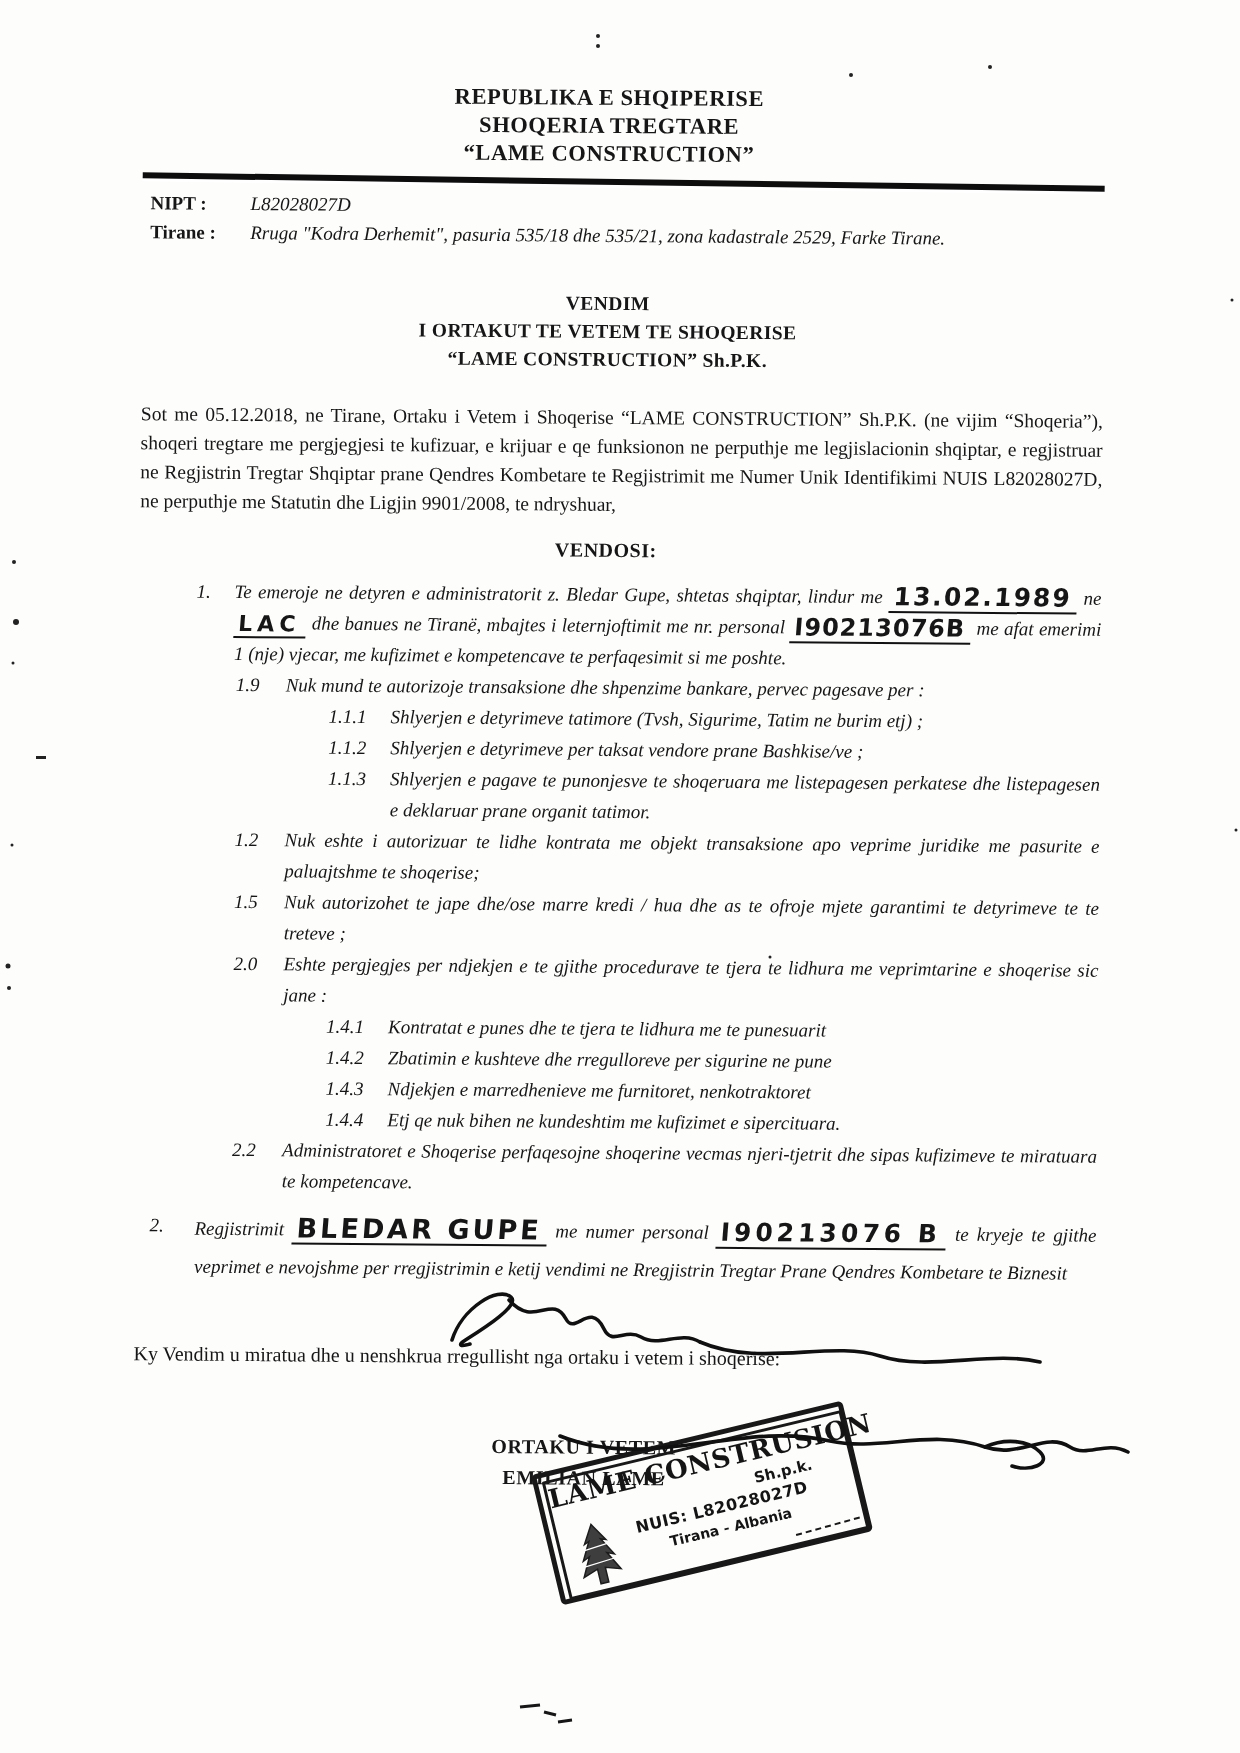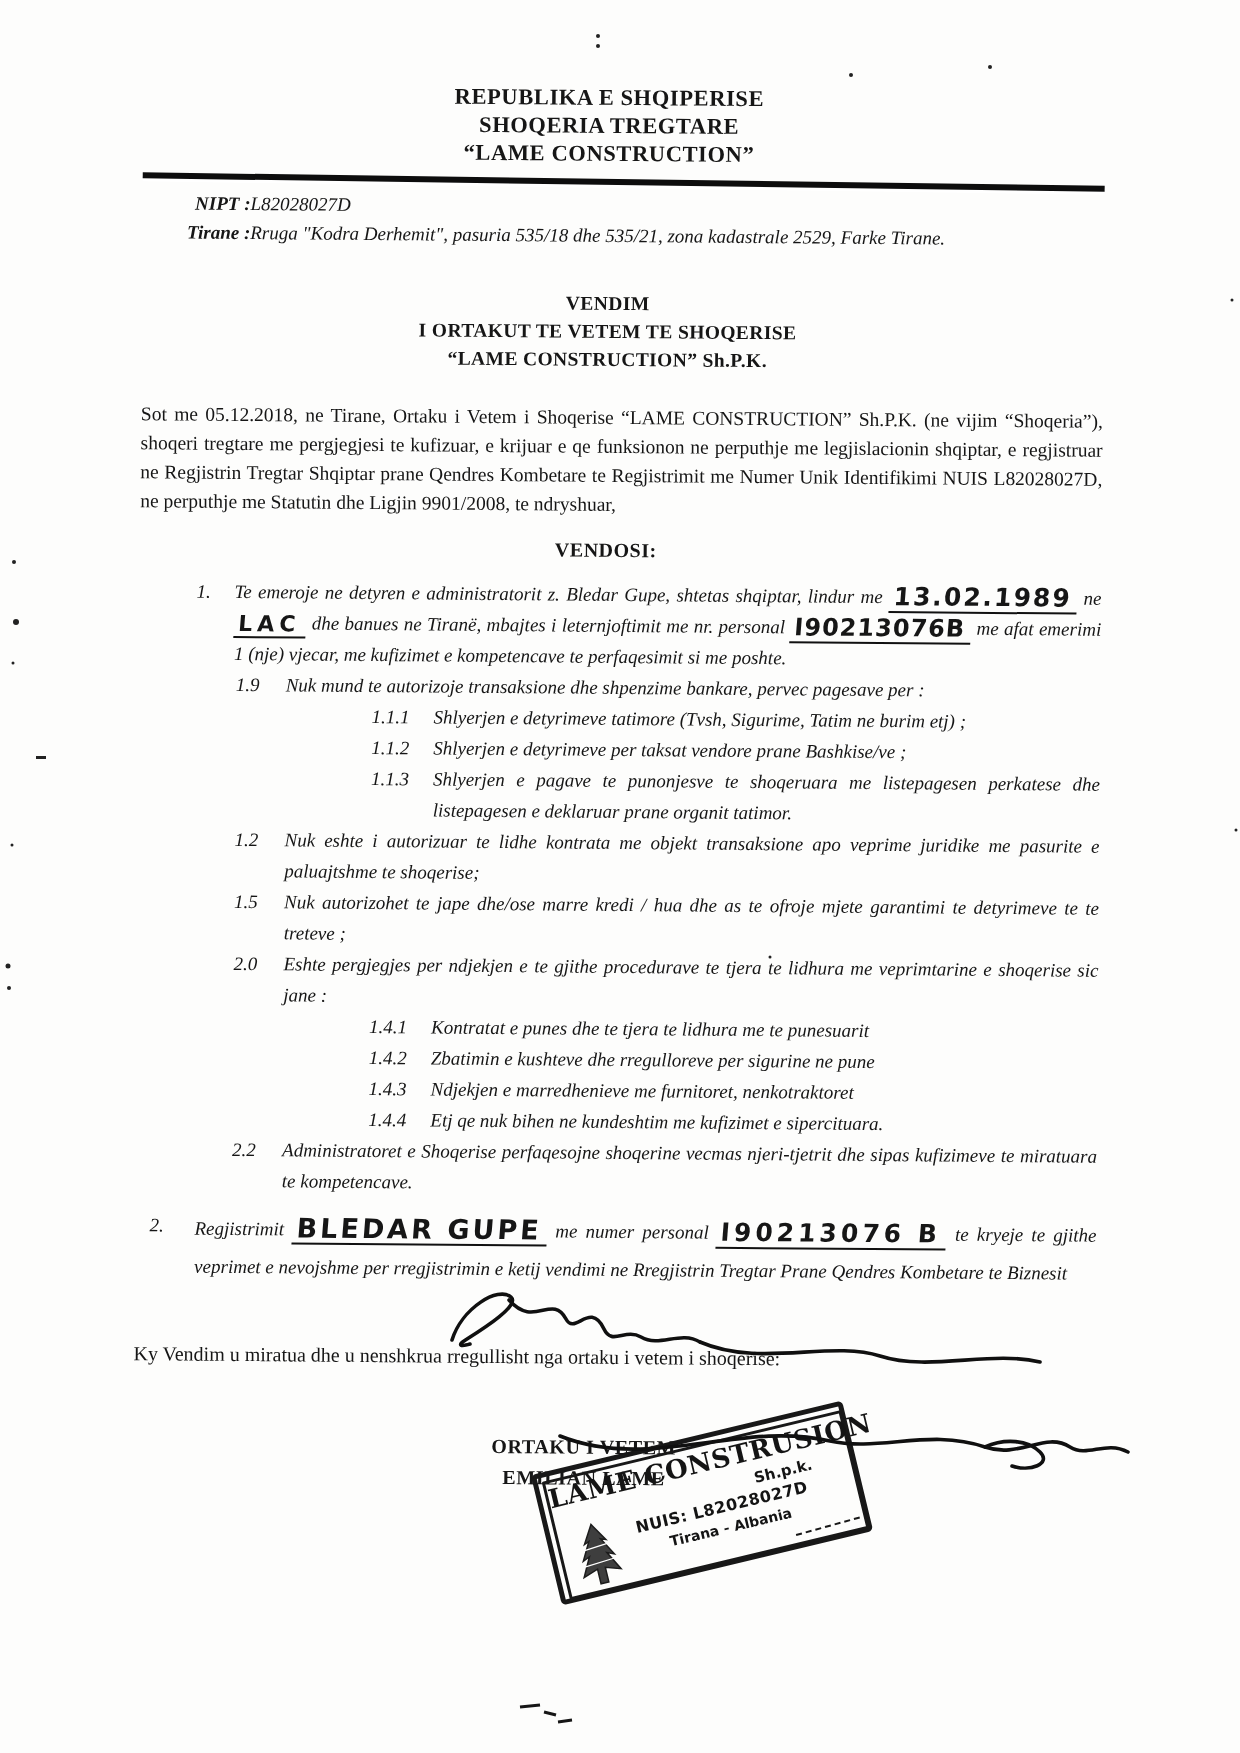--- a/index.html
+++ b/index.html
@@ -14,38 +14,38 @@
     transform-origin:50% 30%;
   }
   .content{position:absolute;left:140px;top:0;width:962px;}
 
   
   .doc-header{margin-top:84px;text-align:center;margin-right:30px;}
   .doc-header div{font-weight:bold;font-size:22.5px;line-height:28px;letter-spacing:0.6px;}
   .divider{margin-top:11px;height:6px;background:#0d0d0d;transform:rotate(0.35deg);box-shadow:0 3px 0 #fff, 0 4px 0 #0d0d0d00;}
   .meta{margin-top:7px;font-size:19px;}
   .meta-row{display:flex;line-height:29px;}
-  .meta-label{width:100px;padding-left:8px;font-weight:bold;font-style:italic;text-align:right;}
+  .meta-label{width:100px;padding-left:8px;font-weight:bold;}
   .meta-value{font-style:italic;}
 
   
   .doc-title{margin-top:40px;text-align:center;margin-right:30px;}
   .doc-title div{font-weight:bold;font-size:19.5px;line-height:28px;letter-spacing:0.4px;}
 
   .intro{margin-top:29px;font-size:19.5px;line-height:29px;text-align:justify;}
 
   .vendosi{margin-top:15px;text-align:center;margin-right:30px;font-weight:bold;font-size:20px;letter-spacing:0.5px;}
 
   
   .list{margin-top:17px;font-style:italic;font-size:19px;}
   .row{display:flex;line-height:31px;text-align:justify;}
   .row .num{flex:0 0 auto;}
   .lvl0{padding-left:57px;}   .lvl0 .num{width:38px;}
   .lvl1{padding-left:97px;}   .lvl1 .num{width:50px;}
-  .lvl2{padding-left:190px;}  .lvl2 .num{width:62px;margin-left:43px;}
+  .lvl2{padding-left:190px;}  .lvl2 .num{width:62px;}
   .row .txt{flex:1;}
 
   
   .hw{
     font-family:"DejaVu Sans", sans-serif;font-style:normal;font-weight:bold;
     display:inline-block;line-height:0.9;position:relative;top:2px;
     border-bottom:2.5px solid #111;padding:0 6px 2px 4px;transform:skewX(-4deg);
     white-space:nowrap;
   }
   .hw-date{font-size:25px;letter-spacing:2px;}

